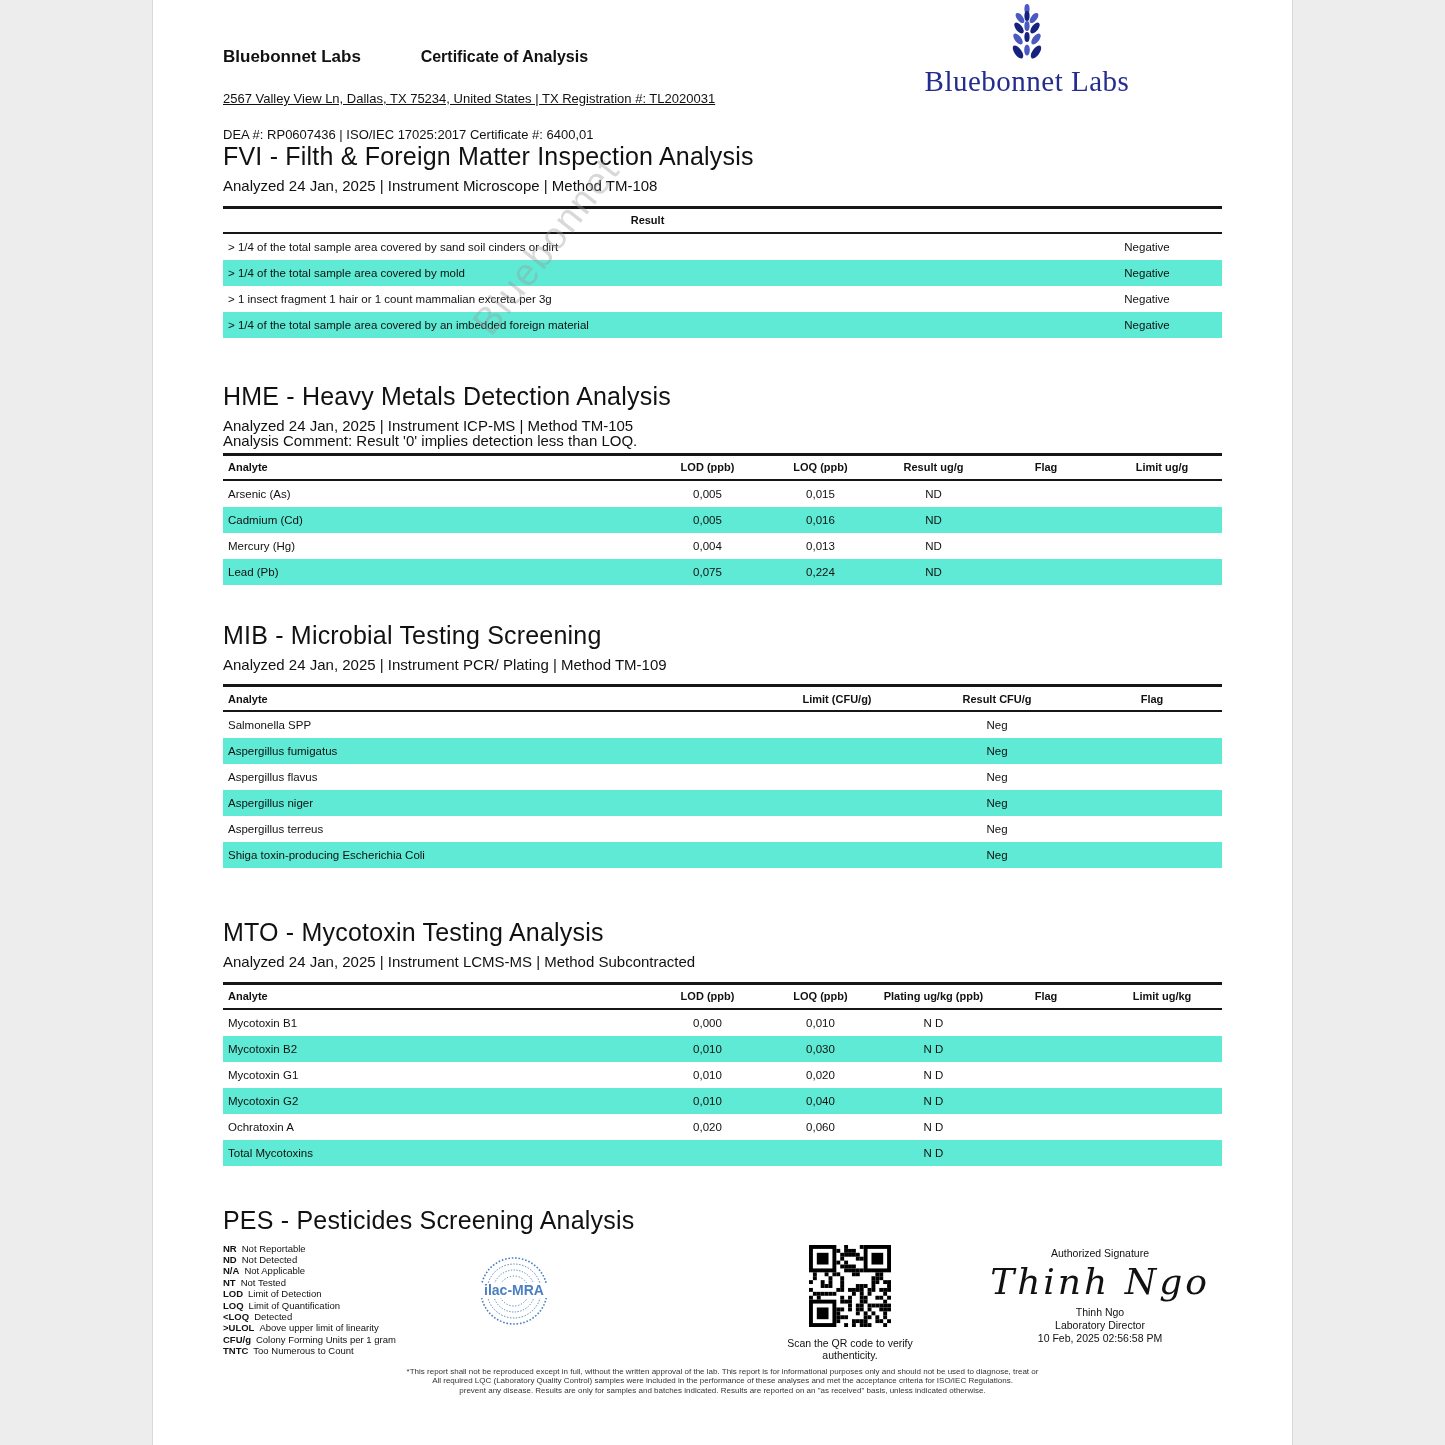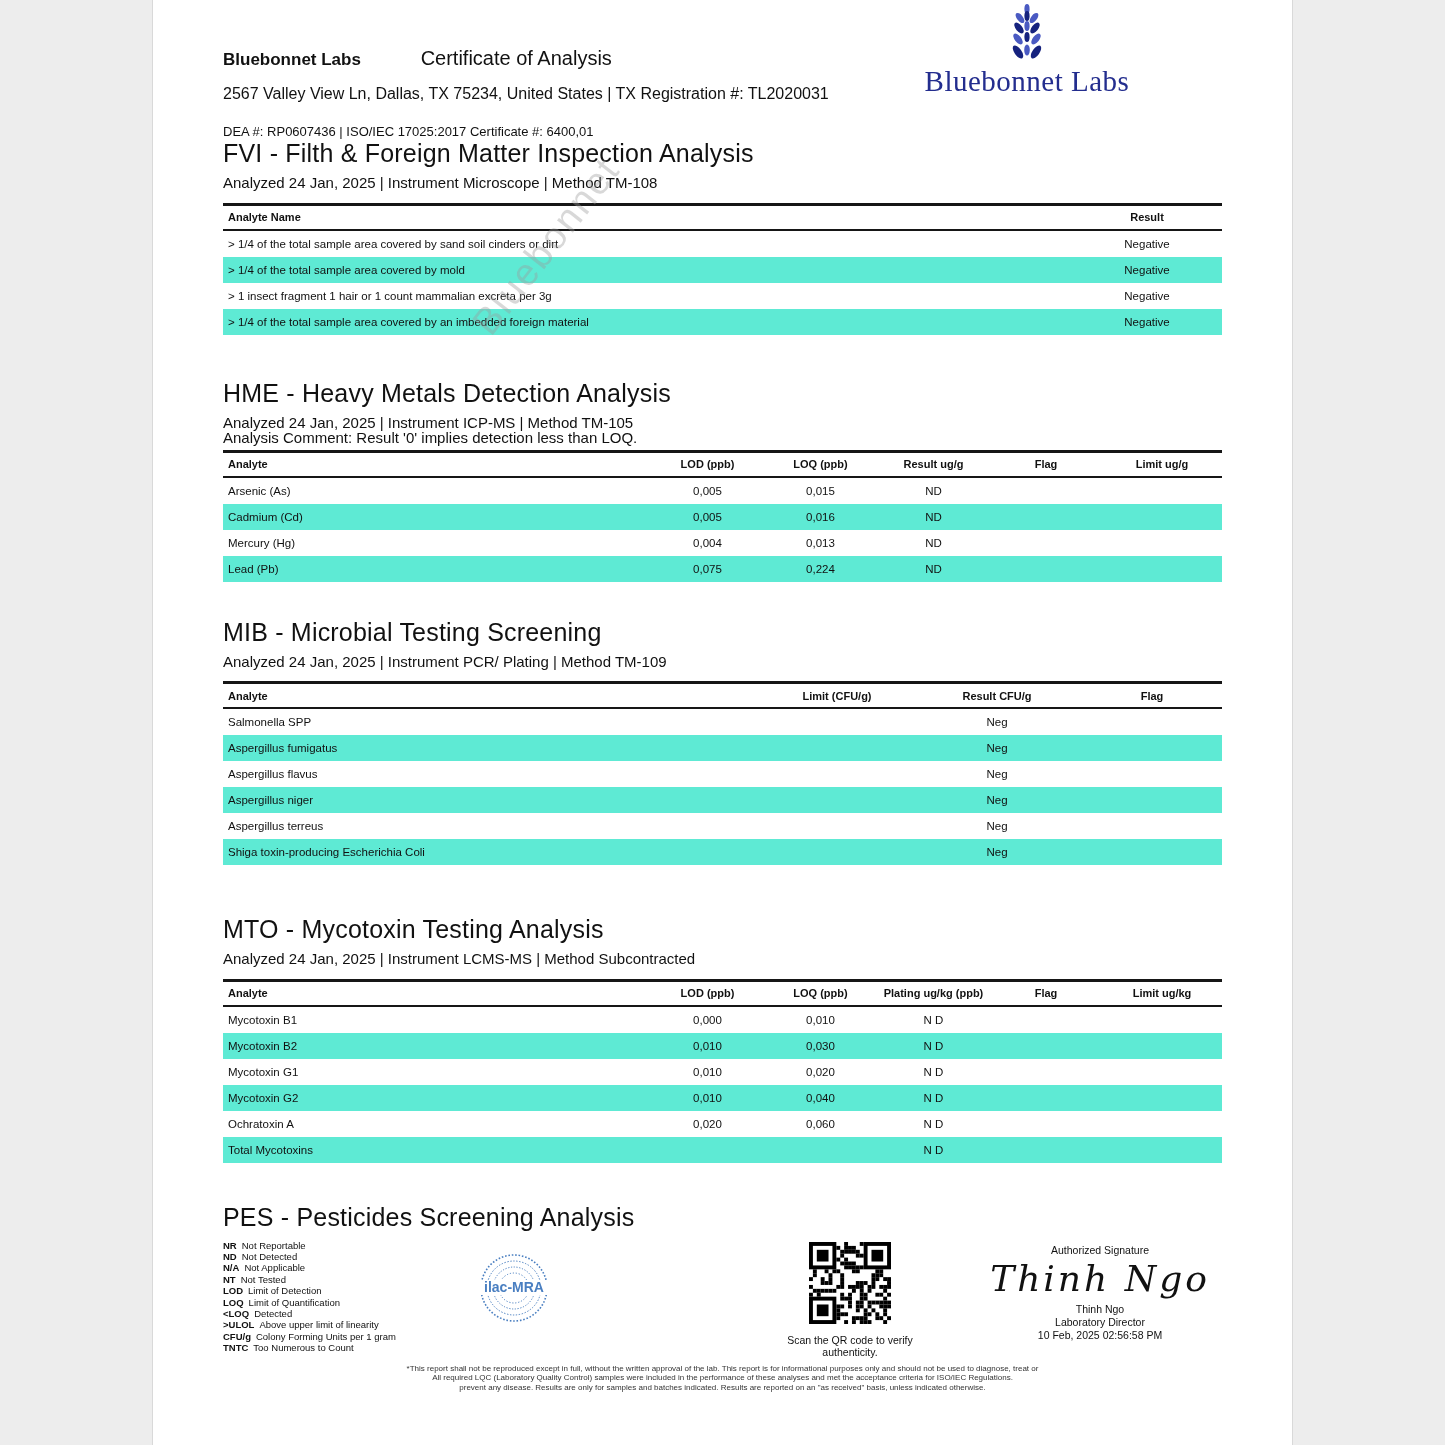--- a/index.html
+++ b/index.html
@@ -15,22 +15,22 @@
     width:1141px; height:1445px;
     background:#ffffff;
     border-left:1px solid #d9d9d9; border-right:1px solid #d9d9d9;
     padding:0 70px;
     overflow:hidden;
   }
   
   .hdr { position:relative; padding-top:47px; }
   .hdr-line1 { font-size:17px; }
   .lab-name { font-weight:bold; font-size:17px; }
-  .doc-title { font-weight:normal; font-size:20px; margin-left:55px; }
-  .addr { margin-top:15px; font-size:16px; }
+  .doc-title { font-weight:bold; font-size:16px; margin-left:55px; }
+  .addr { margin-top:24px; font-size:13px;text-decoration:underline; }
   .dea  { margin-top:21px; font-size:13px; }
   .brand {
     position:absolute; top:3px; right:60px; width:270px;
     text-align:center;
   }
   .brand-flower { display:block; margin:0 auto; }
   .brand-text {
     font-family:"Liberation Serif", serif;
     font-size:29px; color:#232d8e; letter-spacing:0.5px;
     margin-top:4px; white-space:nowrap;
@@ -119,21 +119,20 @@
       </svg>
       <div class="brand-text">Bluebonnet Labs</div>
     </div>
   </div>
 
   <div class="sec-fvi">
     <div class="sec-title">FVI - Filth &amp; Foreign Matter Inspection Analysis</div>
     <div class="sec-sub">Analyzed 24 Jan, 2025 | Instrument Microscope | Method TM-108</div>
     <div class="tbl">
         <div class="trow thead fvi">
-          <div class="cell h c0">Analyte Name</div>
           <div class="cell h c1">Result</div>
         </div>
         <div class="trow fvi">
           <div class="cell c0">&gt; 1/4 of the total sample area covered by sand soil cinders or dirt</div>
           <div class="cell c1">Negative</div>
         </div>
         <div class="trow fvi alt">
           <div class="cell c0">&gt; 1/4 of the total sample area covered by mold</div>
           <div class="cell c1">Negative</div>
         </div>

